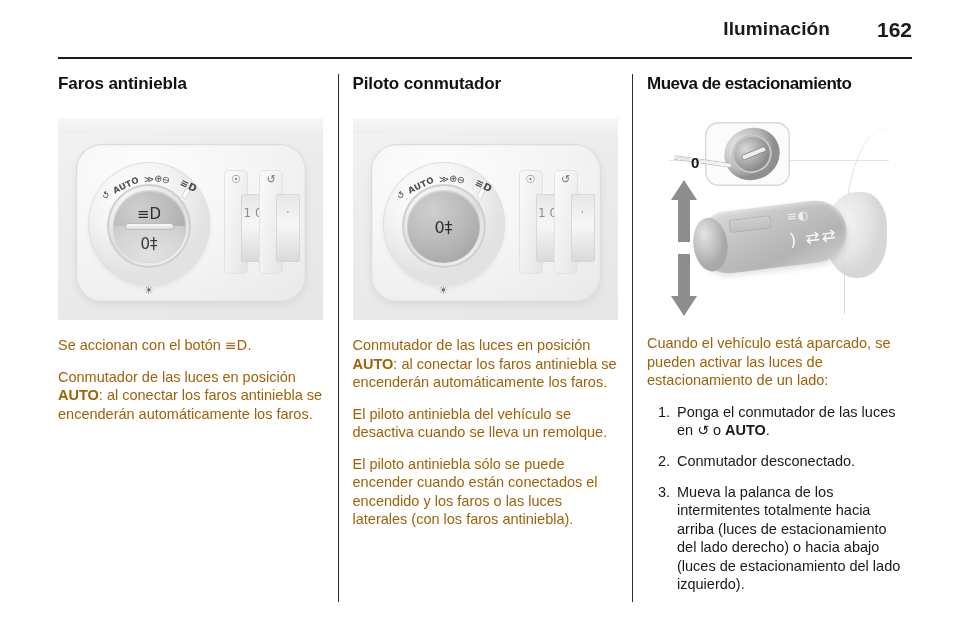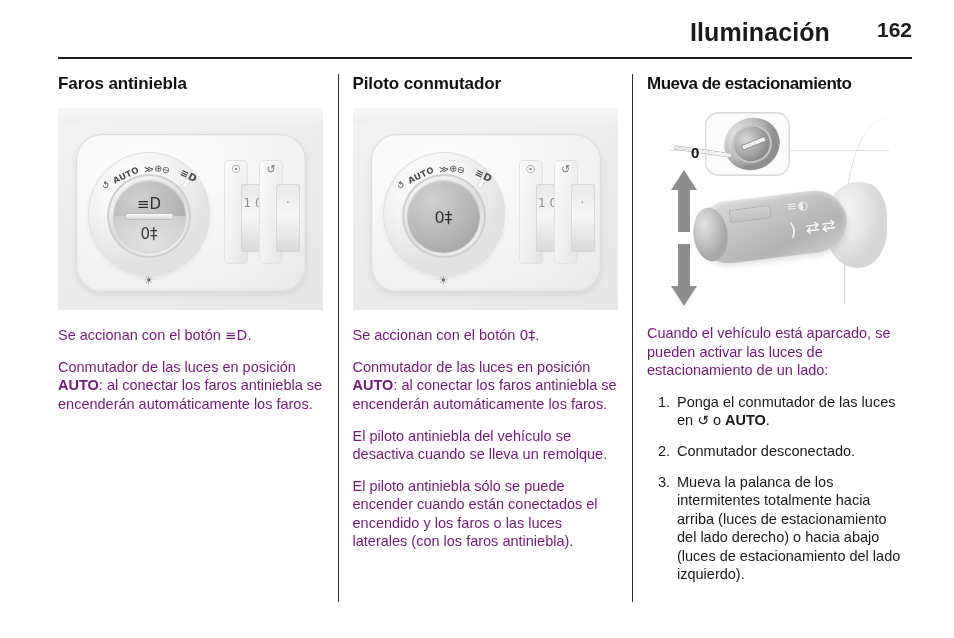--- a/index.html
+++ b/index.html
@@ -19,21 +19,21 @@
     position: absolute;
     left: 58px;
     top: 18px;
     width: 854px;
     height: 40px;
     display: flex;
     align-items: flex-start;
     justify-content: flex-end;
   }
   .header-title {
-    font-size: 25px;
+    font-size: 19px;
     font-weight: bold;
     letter-spacing: 0.1px;
     color: #1a1a1a;
     margin-right: 36px;
   }
   .header-pageno {
     font-size: 21px;
     font-weight: bold;
     color: #1a1a1a;
     min-width: 46px;
@@ -65,34 +65,34 @@
   .divider {
     position: absolute;
     left: 50%;
     top: 0;
     width: 1px;
     height: 528px;
     background: #2b2b2b;
   }
 
   h2.sec-title {
-    margin: 0 0 14px 0;
+    margin: 0 0 24px 0;
     font-size: 17px;
     font-weight: bold;
     letter-spacing: -0.1px;
     color: #111;
     white-space: nowrap;
   }
   .col3 h2.sec-title { letter-spacing: -0.5px; }
 
   p.body {
     margin: 8px 0 13px 0;
     font-size: 14.5px;
     line-height: 1.28;
-    color: #701a75;
+    color: #a16207;
   }
   .bold { font-weight: bold; }
 
   ol.steps {
     margin: 2px 4px 0 0;
     padding-left: 27px;
     font-size: 14.5px;
     line-height: 1.28;
   }
   ol.steps li { margin-bottom: 12px; padding-left: 3px; }
@@ -454,21 +454,20 @@
           <div class="slider-track">1
 0</div>
         </div>
         <div class="slider s2">
           <div class="slider-icon">↺</div>
           <div class="slider-track">·</div>
         </div>
       </div>
     </div>
 
-    <p class="body"><span>Se accionan con el botón </span><span class="sym">0‡</span><span>.</span></p>
 
     <p class="body"><span>Conmutador de las luces en posición </span><span class="bold">AUTO</span><span>: al conectar los faros antiniebla se encenderán automáticamente los faros.</span></p>
 
     <p class="body">El piloto antiniebla del vehículo se desactiva cuando se lleva un remolque.</p>
 
     <p class="body">El piloto antiniebla sólo se puede encender cuando están conectados el encendido y los faros o las luces laterales (con los faros antiniebla).</p>
   </div>
 
   <div class="col-gap">
     <div class="divider"></div>

